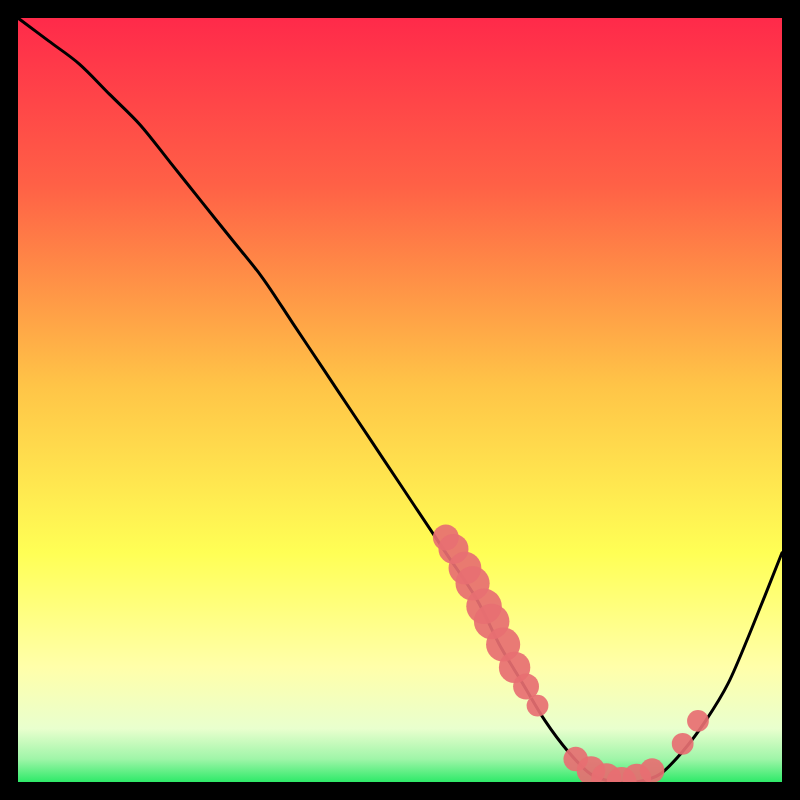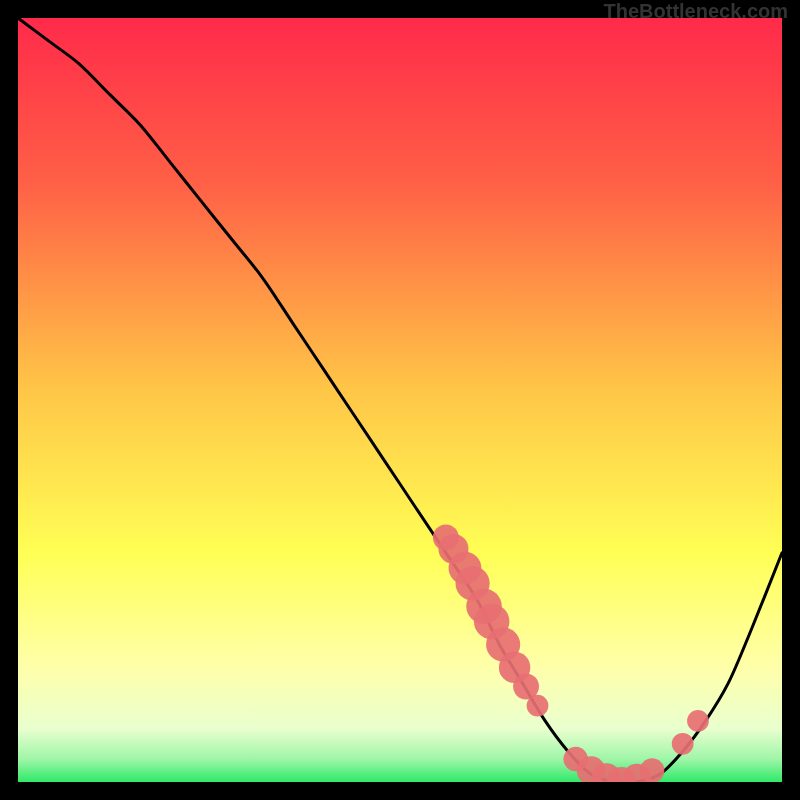--- a/index.html
+++ b/index.html
@@ -5,21 +5,20 @@
   * { margin: 0; padding: 0; box-sizing: border-box; }
   body { width: 800px; height: 800px; background: #000; position: relative; font-family: Arial, sans-serif; }
   .container { width: 800px; height: 800px; position: relative; }
   .attribution { position: absolute; top: 0px; right: 12px; color: #333; font-size: 20px; font-weight: bold; z-index: 10; }
   svg.overlay { position: absolute; left: 18px; top: 18px; width: 764px; height: 764px; }
 </style>
 </head>
 <body>
 
 <div class="container">
-  <div class="attribution">TheBottleneck.com</div>
 
   <svg class="overlay" viewBox="0 0 764 764" preserveAspectRatio="none">
     <defs>
       <linearGradient id="bggrad" x1="0" y1="0" x2="0" y2="1">
         <stop offset="0%" stop-color="#ff2a4a"></stop>
         <stop offset="22%" stop-color="#ff6146"></stop>
         <stop offset="48%" stop-color="#ffc447"></stop>
         <stop offset="70%" stop-color="#ffff55"></stop>
         <stop offset="85%" stop-color="#ffffaa"></stop>
         <stop offset="93%" stop-color="#e9ffce"></stop>

